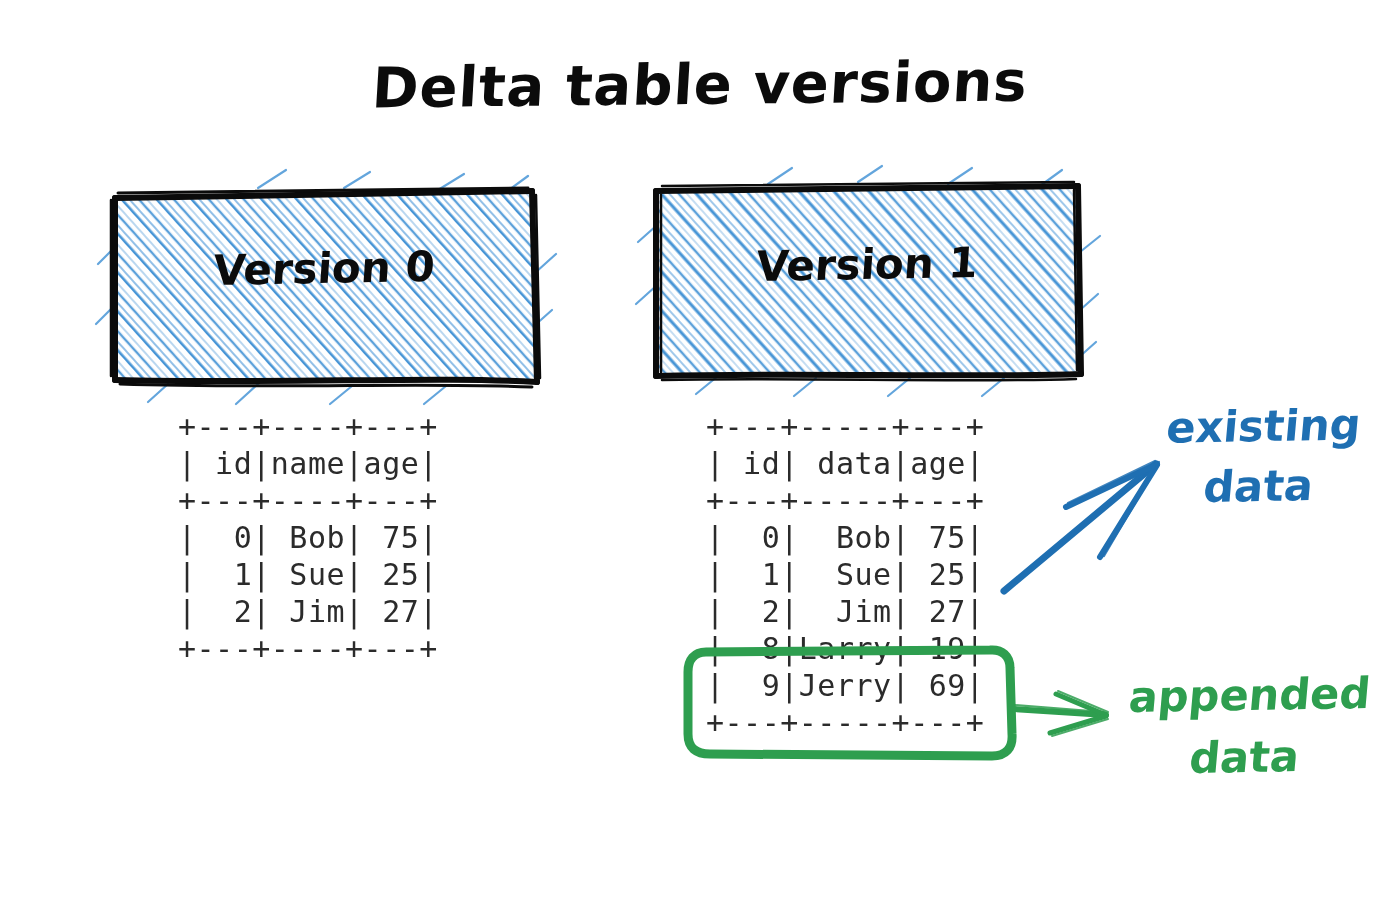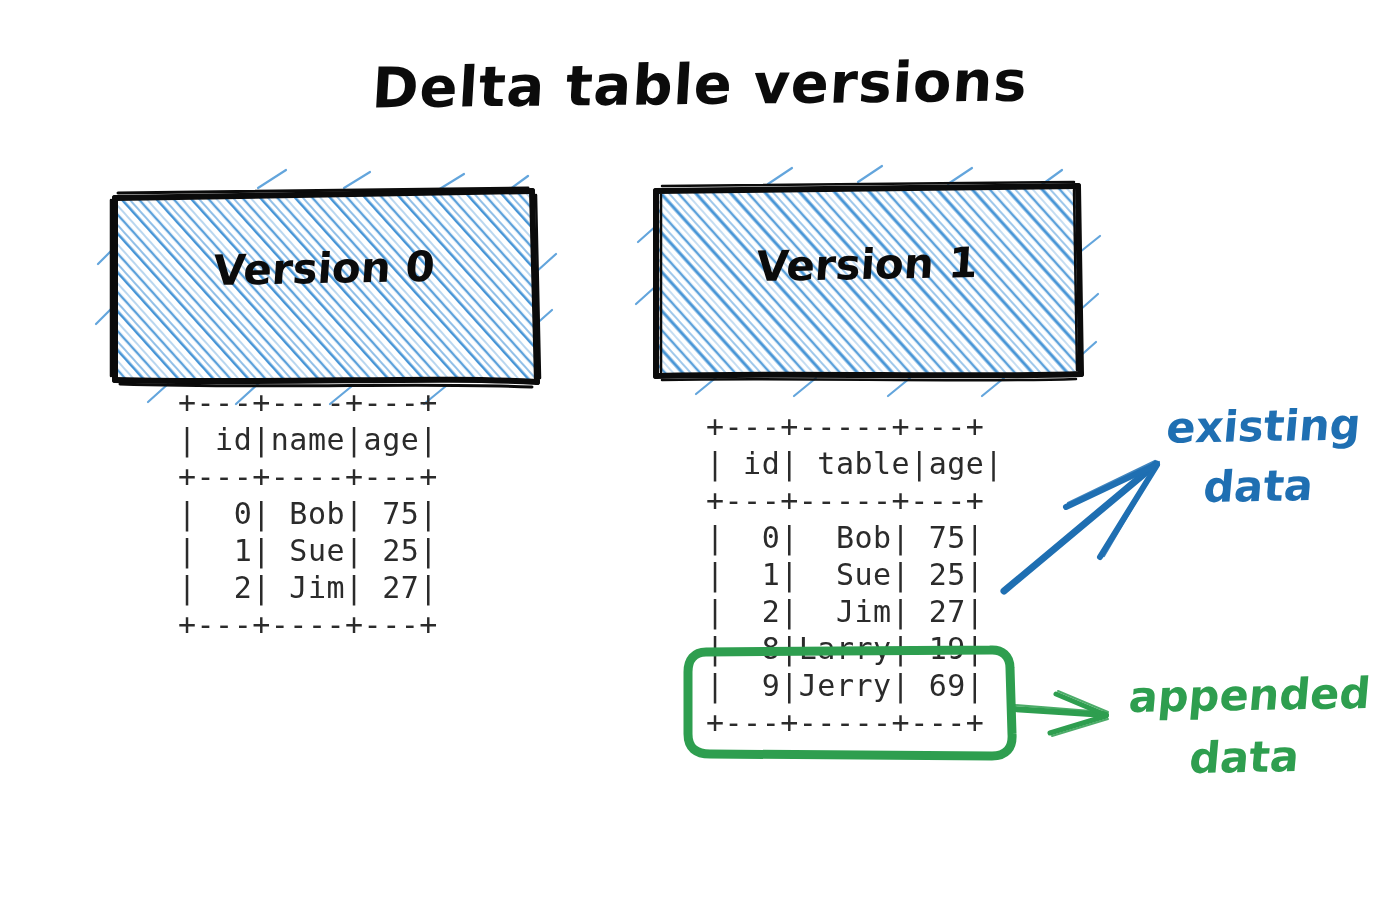--- a/index.html
+++ b/index.html
@@ -64,21 +64,21 @@
   .ascii-table {
     position: absolute;
     font-family: "DejaVu Sans Mono", monospace;
     font-size: 30px;
     line-height: 37px;
     color: #2b2b2b;
     white-space: pre;
     letter-spacing: 0.5px;
     font-weight: 500;
   }
-  #table-v0 { left: 178px; top: 384px; }
+  #table-v0 { left: 178px; top: 408px; }
   #table-v1 { left: 706px; top: 408px; }
 
   
   #annotations {
     position: absolute;
     left: 0;
     top: 0;
     width: 1400px;
     height: 922px;
     pointer-events: none;
@@ -212,21 +212,21 @@
 
   <div class="ascii-table" id="table-v0"><span>+---+----+---+</span>
 <span>| id|name|age|</span>
 <span>+---+----+---+</span>
 <span>|  0| Bob| 75|</span>
 <span>|  1| Sue| 25|</span>
 <span>|  2| Jim| 27|</span>
 <span>+---+----+---+</span></div>
 
   <div class="ascii-table" id="table-v1"><span>+---+-----+---+</span>
-<span>| id| table|age|</span>
+<span>| id| data|age|</span>
 <span>+---+-----+---+</span>
 <span>|  0|  Bob| 75|</span>
 <span>|  1|  Sue| 25|</span>
 <span>|  2|  Jim| 27|</span>
 <span>|  8|Larry| 19|</span>
 <span>|  9|Jerry| 69|</span>
 <span>+---+-----+---+</span></div>
 
   <svg id="annotations" viewBox="0 0 1400 922">
 

